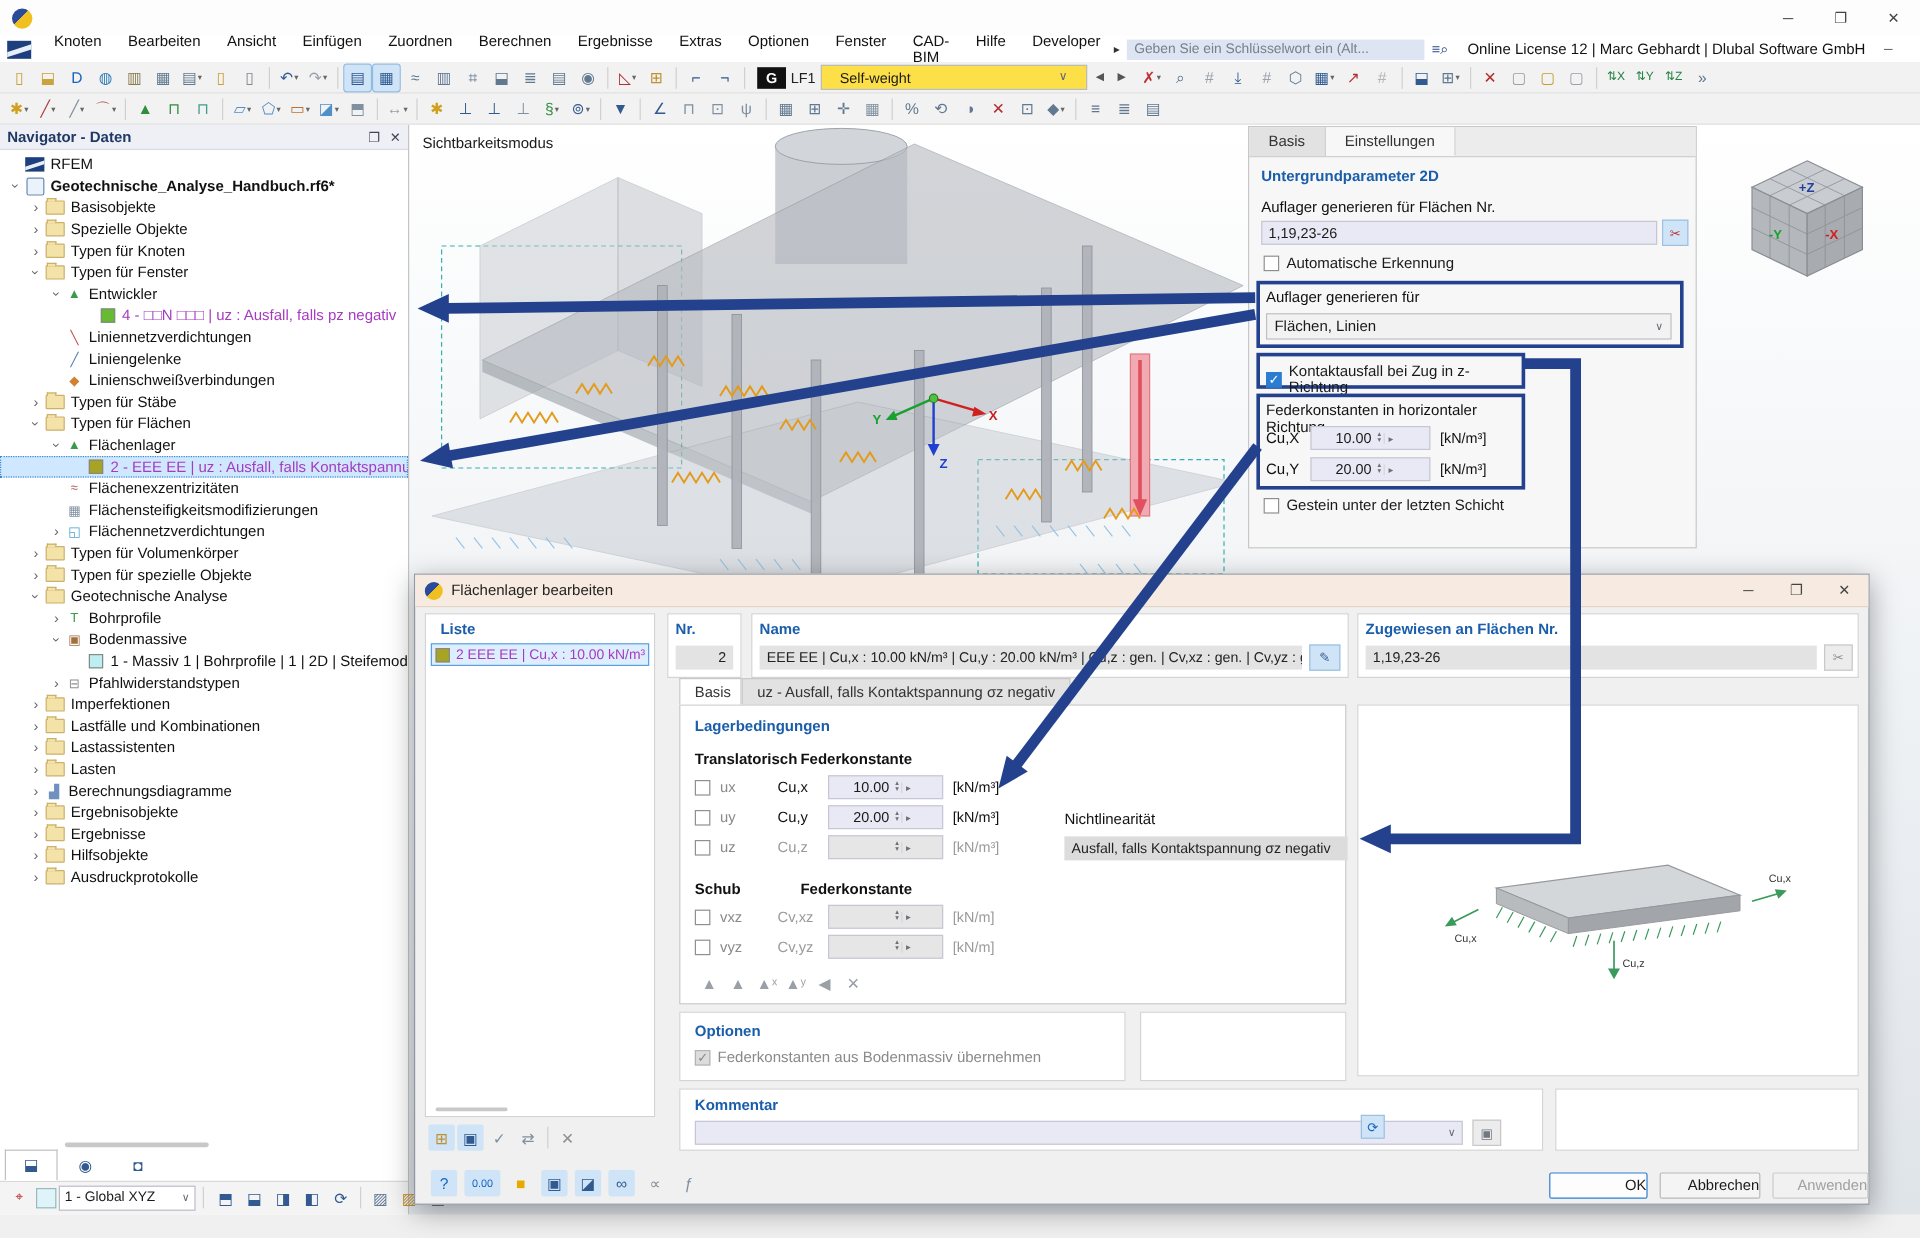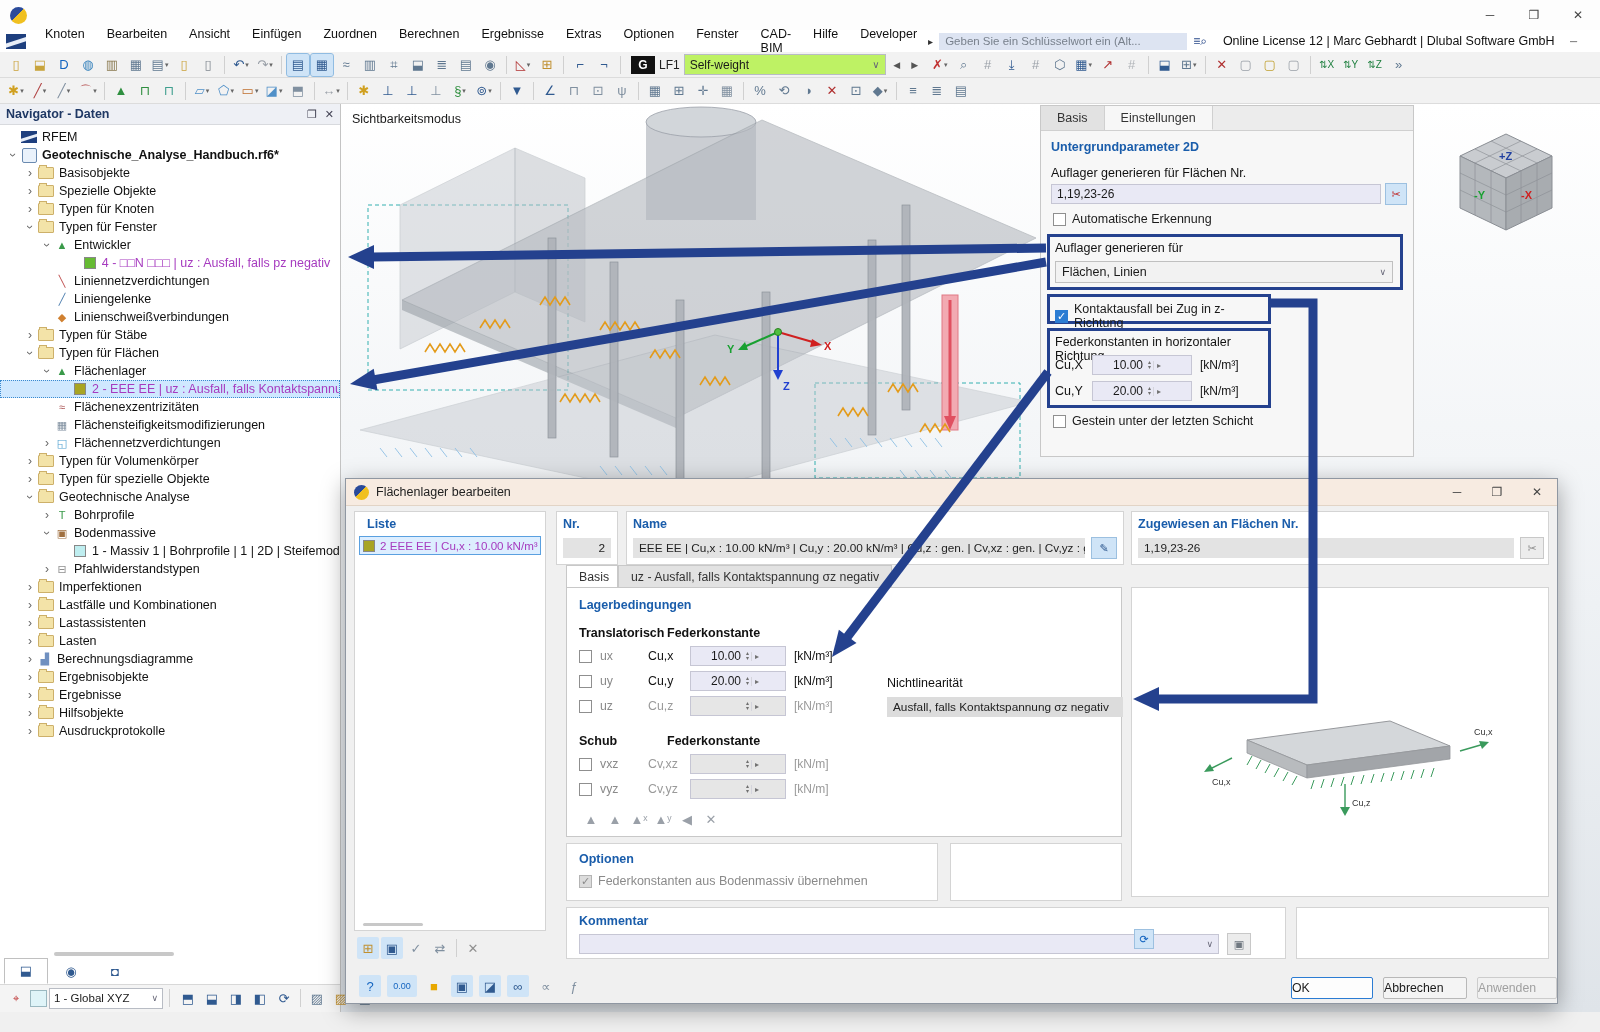--- a/index.html
+++ b/index.html
@@ -37,22 +37,22 @@
         border-radius:2px;position:relative;flex:none;}
   .tbtn.hl{background:#cfe4f7;outline:1px solid #90bce2;}
   .tbtn.wide{width:30px;}
   .tg{font-size:13px;line-height:1;}
   .ddm{font-size:7px;color:#666;margin-left:1px;}
   .tsep{width:1px;height:18px;background:#d0d0d0;margin:0 4px;flex:none;}
   .lcgroup{display:flex;align-items:center;gap:4px;margin:0 6px;flex:none;}
   .gbadge{width:24px;height:18px;background:#111;color:#fff;font-weight:bold;font-size:12px;
           display:flex;align-items:center;justify-content:center;}
   .lflabel{font-size:12px;color:#222;}
-  .lcselect{width:190px;height:19px;background:#bef264;border:1px solid #b8bcc4;display:flex;
-            align-items:center;justify-content:space-between;padding:0 5px;font-size:12px;}
+  .lcselect{width:190px;height:19px;background:#fde047;border:1px solid #b8bcc4;display:flex;
+            align-items:center;justify-content:space-between;padding:0 15px;font-size:12px;}
   .lcselect .ca{color:#667;font-size:10px;}
   .navbtn{width:14px;height:18px;display:flex;align-items:center;justify-content:center;
           color:#555;font-size:9px;}
   
   #viewport{position:absolute;left:340px;top:104px;width:1260px;height:908px;
             background:linear-gradient(#ffffff 0%,#eef1f4 55%,#dfe4e9 100%);z-index:1;}
   .vlabel{position:absolute;left:12px;top:8px;font-size:12.5px;color:#1a1a1a;z-index:5;}
   #scene{position:absolute;left:0;top:0;z-index:2;}
   #cube{position:absolute;right:38px;top:22px;z-index:5;}
   
@@ -140,21 +140,21 @@
         background:#e2e2e2;border:1px solid #c8c8c8;border-bottom:none;box-sizing:border-box;color:#333;}
   .dtab.on{background:#fff;z-index:2;}
   .lrow{position:absolute;display:flex;align-items:center;gap:8px;}
   .glbl{color:#8a8a8a;font-size:12.3px;}
   .klbl{font-size:12.3px;color:#111;width:34px;}
   .listitem{position:absolute;left:4px;right:4px;top:24px;height:19px;display:flex;align-items:center;
             background:#ddeeff;outline:1px solid #5aa0e0;outline-offset:-1px;padding-left:4px;}
   .listitem .sqi{margin:0 5px 0 0;}
   .listitem span.t{color:#a63bbf;font-size:11.6px;white-space:nowrap;overflow:hidden;}
   .btn{position:absolute;height:22px;background:#f4f4f4;border:1px solid #b8b8b8;display:flex;
-       align-items:center;justify-content:flex-start;font-size:12.3px;box-sizing:border-box;border-radius:2px;}
+       align-items:center;justify-content:flex-end;font-size:12.3px;box-sizing:border-box;border-radius:2px;}
   .btn.primary{border:1px solid #2b7cd3;background:#fdfdfd;}
   .btn.dis{color:#a0a0a0;border-color:#cccccc;background:#f1f1f1;}
   .arrows{position:absolute;left:0;top:0;z-index:60;pointer-events:none;}
 </style>
 </head>
 <body>
 
 <div id="app">
 
   <div class="titlebar">

